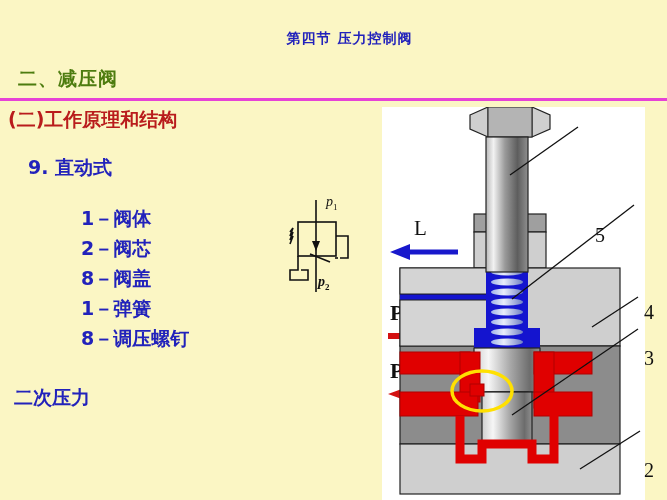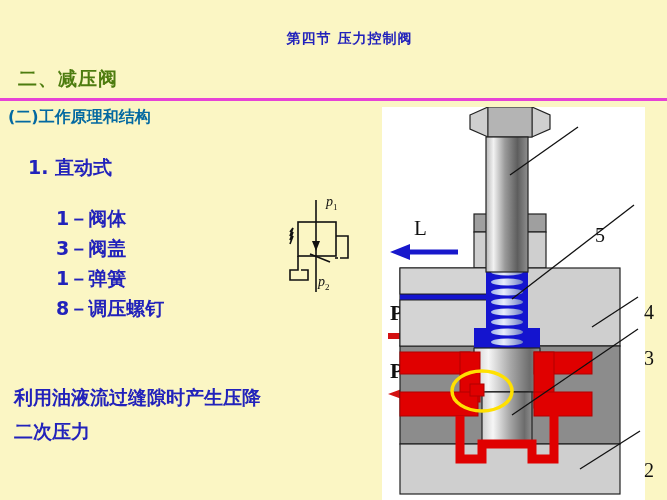--- a/index.html
+++ b/index.html
@@ -45,43 +45,43 @@
     position: absolute;
     left: 0; top: 98px;
     width: 667px; height: 3px;
     background: #e642d6;
   }
 
   
   .sec-head {
     position: absolute;
     left: 8px; top: 107px;
-    color: #0369a1;
-    font-family: "DejaVu Sans", sans-serif;
-    font-weight: bold;
-    font-size: 16px;
+    color: #b91c1c;
+    font-family: "DejaVu Sans", sans-serif;
+    font-weight: bold;
+    font-size: 19px;
   }
   .item1 {
     position: absolute;
     left: 28px; top: 155px;
     color: #2222bb;
     font-family: "DejaVu Sans", sans-serif;
     font-weight: bold;
     font-size: 19px;
   }
   .legend {
     position: absolute;
     left: 56px; top: 203px;
     color: #2222bb;
     font-family: "DejaVu Sans", sans-serif;
     font-weight: bold;
     font-size: 19px;
     line-height: 30px;
   }
-  .legend div { white-space: nowrap; }
+  .legend div { white-space: nowrap; margin-left: 25px; }
   .para {
     position: absolute;
     left: 14px; top: 380px;
     color: #2222bb;
     font-family: "DejaVu Sans", sans-serif;
     font-weight: bold;
     font-size: 19px;
     line-height: 34px;
   }
   .para div { white-space: nowrap; }
@@ -127,31 +127,31 @@
 </head>
 <body>
 
 <div id="slide">
 
   <div class="title">第四节  压力控制阀</div>
   <div class="subtitle">二、减压阀</div>
   <div class="rule"></div>
 
   <div class="sec-head">(二)工作原理和结构</div>
-  <div class="item1">1. 直动式</div>
+  <div class="item1">9. 直动式</div>
 
   <div class="legend">
     <div>1－阀体</div>
-    <div>3－阀盖</div>
+    <div>2－阀芯</div>
+    <div>8－阀盖</div>
     <div>1－弹簧</div>
     <div>8－调压螺钉</div>
   </div>
 
   <div class="para">
-    <div>利用油液流过缝隙时产生压降</div>
     <div>二次压力</div>
   </div>
 
   <div class="symbol">
     <svg width="80" height="100" viewBox="0 0 80 100">
 
       <line x1="28" y1="4" x2="28" y2="96" stroke="#111" stroke-width="1.6"></line>
 
       <rect x="10" y="26" width="38" height="34" fill="none" stroke="#111" stroke-width="1.6"></rect>
 
@@ -160,21 +160,21 @@
       <polygon points="28,55 24,45 32,45" fill="#111"></polygon>
 
       <polyline points="48,40 60,40 60,62 52,62" fill="none" stroke="#111" stroke-width="1.6"></polyline>
       <line x1="50" y1="62" x2="44" y2="62" stroke="#111" stroke-width="1.6" stroke-dasharray="3,3"></line>
 
       <line x1="22" y1="58" x2="42" y2="66" stroke="#111" stroke-width="1.6"></line>
 
       <polyline points="10,60 10,74 2,74 2,84 20,84 20,74 13,74" fill="none" stroke="#111" stroke-width="1.6"></polyline>
     </svg>
     <span class="plabel" style="left:38px; top:-2px;"><span>p</span><sub>1</sub></span>
-    <span class="plabel" style="left:30px; top:78px;"><span>p</span><sub>2</sub></span>
+    <span class="plabel" style="left:30px; top:78px;font-weight:bold;"><span>p</span><sub>2</sub></span>
   </div>
 
   <div class="panel"></div>
 
   <span class="flowlbl" style="left:414px; top:216px; font-size:21px;"><span>L</span></span>
   <svg class="arrow-svg" style="left:390px; top:244px;" width="70" height="16">
     <line x1="16" y1="8" x2="68" y2="8" stroke="#1818cc" stroke-width="5"></line>
     <polygon points="0,8 20,0 20,16" fill="#1818cc"></polygon>
   </svg>
 

